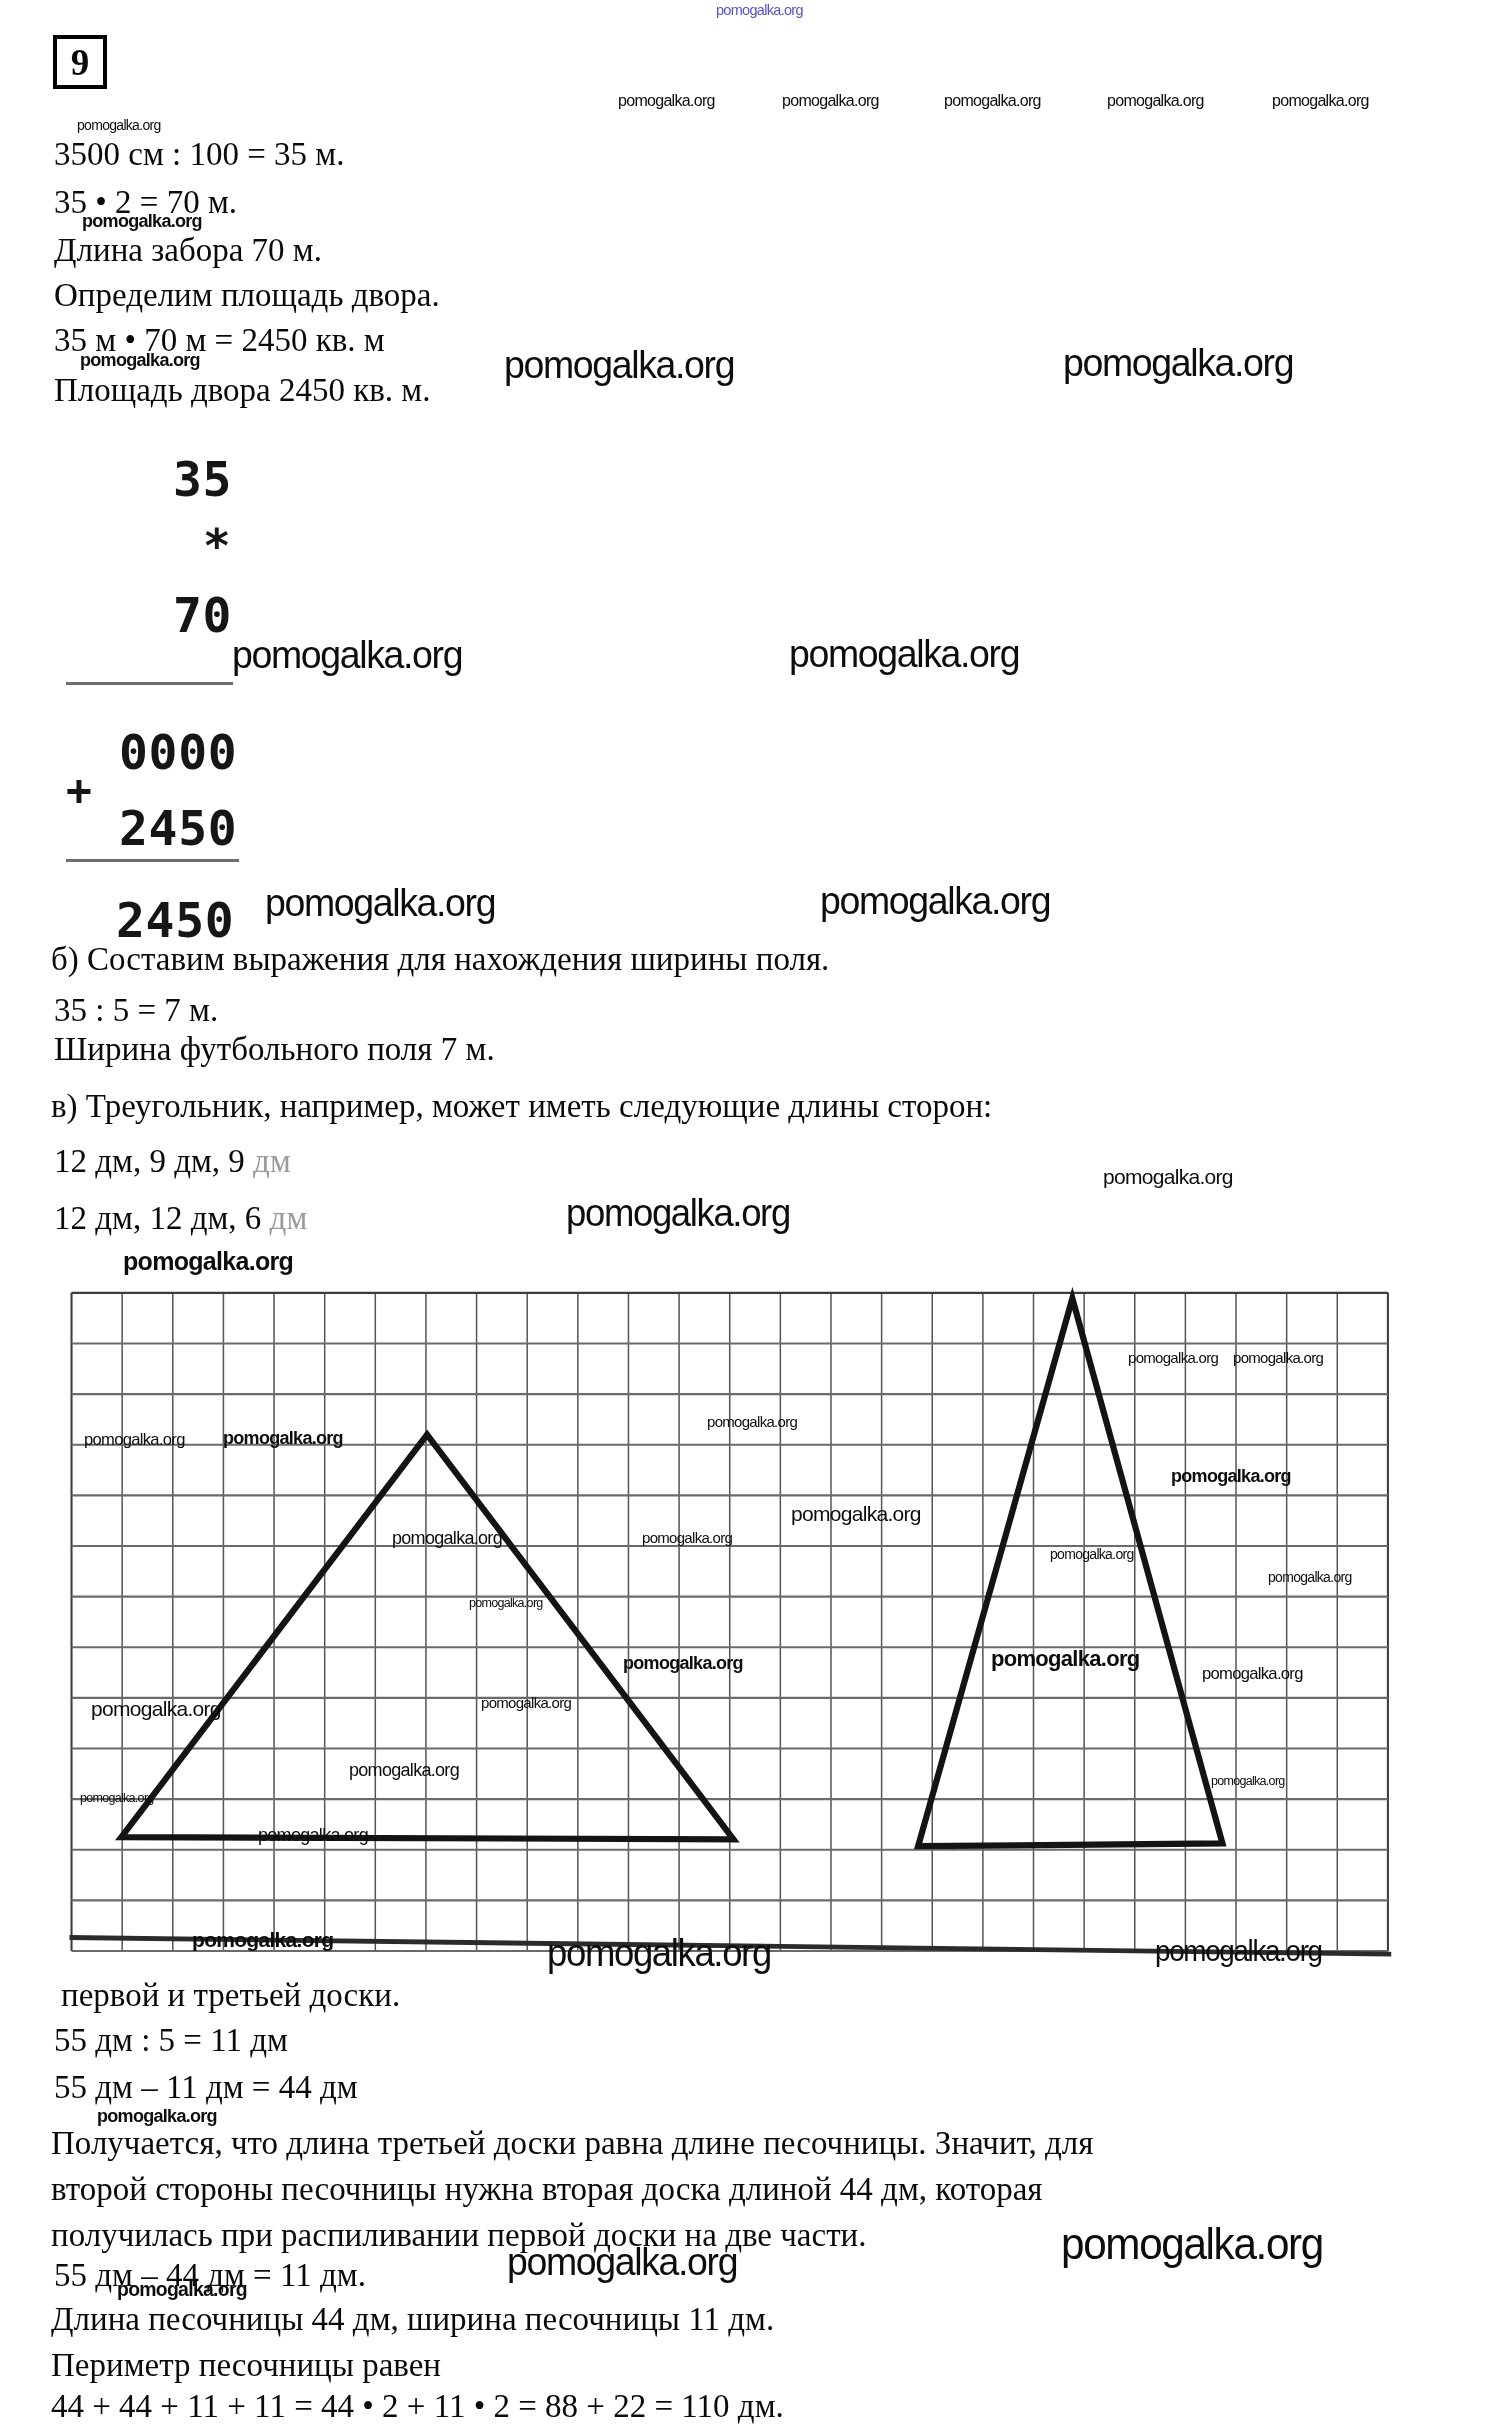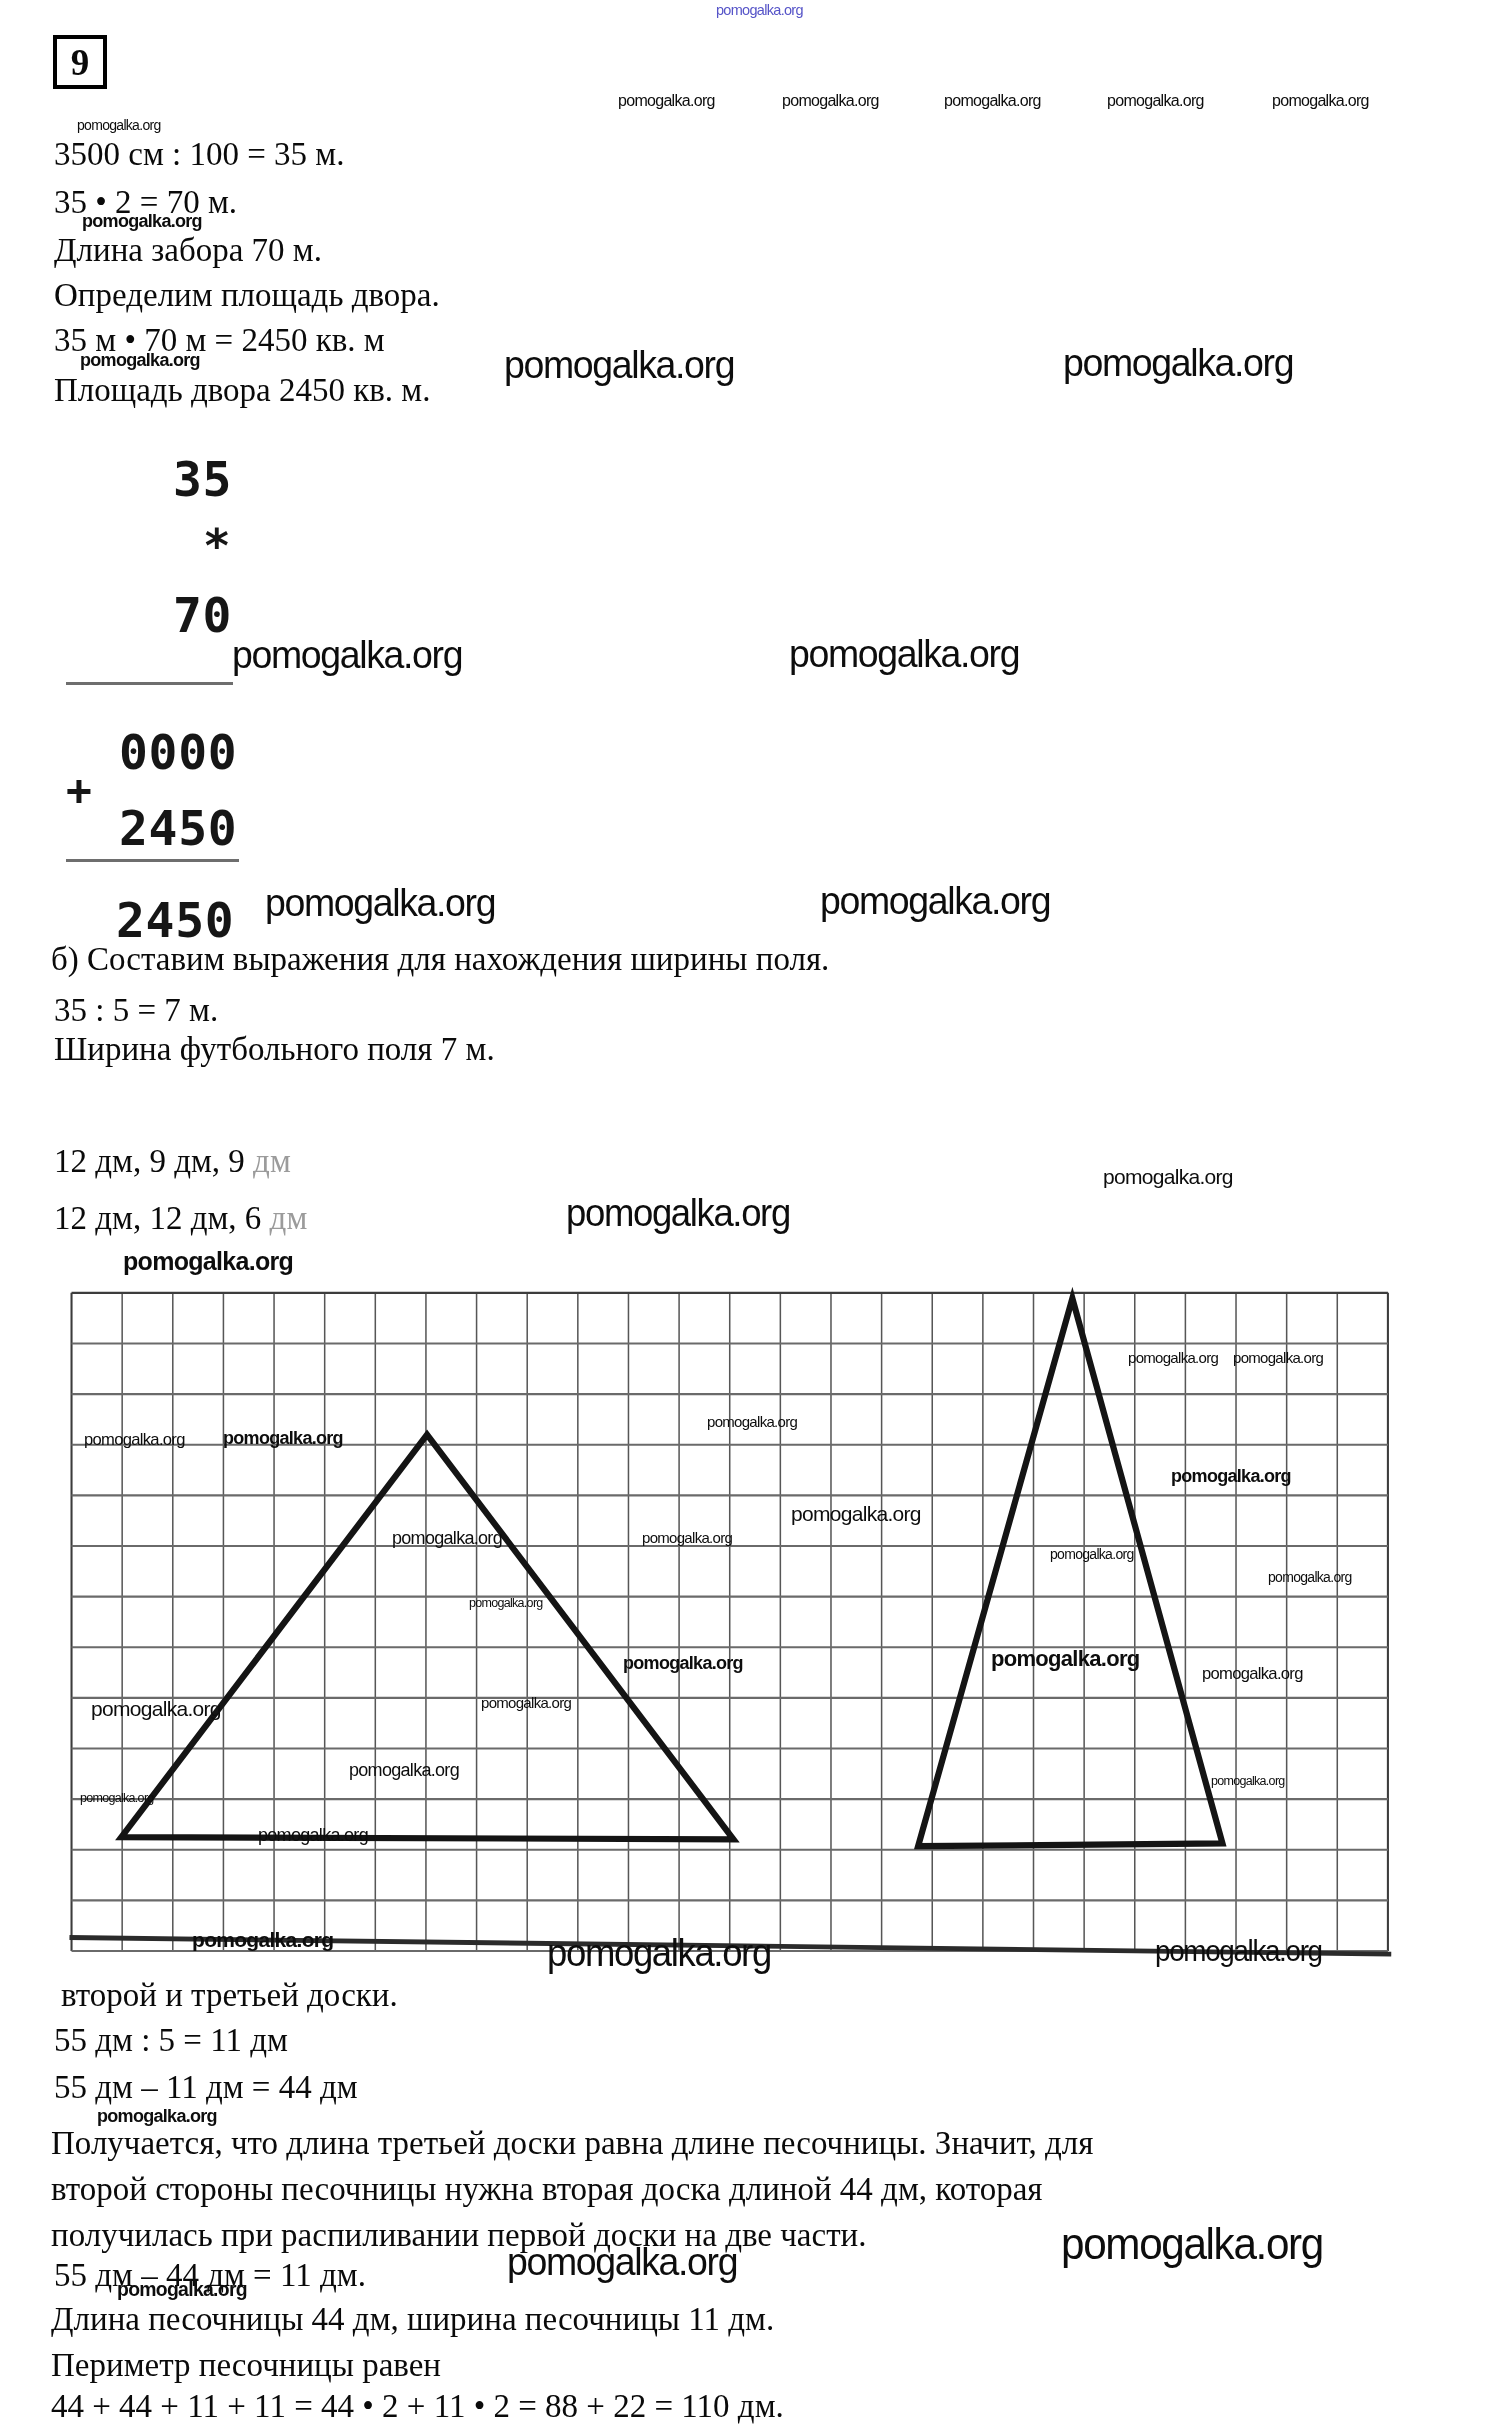--- a/index.html
+++ b/index.html
@@ -58,20 +58,21 @@
   <div class="mono" style="left:116px;top:892px;">2450</div>
 
   <span class="wm wm-big" style="left:232px;top:635px;font-size:39px;">pomogalka.org</span>
   <span class="wm wm-big" style="left:789px;top:634px;font-size:39px;">pomogalka.org</span>
   <span class="wm wm-big" style="left:265px;top:883px;font-size:39px;">pomogalka.org</span>
   <span class="wm wm-big" style="left:820px;top:881px;font-size:39px;">pomogalka.org</span>
 
   <div class="t" style="left:51px;top:941px;">б) Составим выражения для нахождения ширины поля.</div>
   <div class="t" style="left:54px;top:992px;">35 : 5 = 7 м.</div>
   <div class="t" style="left:54px;top:1031px;">Ширина футбольного поля 7 м.</div>
+  <div class="t" style="left:51px;top:1088px;">в) Треугольник, например, может иметь следующие длины сторон:</div>
   <div class="t" style="left:54px;top:1143px;"><span>12 дм, 9 дм, 9 </span><span class="gray">дм</span></div>
   <div class="t" style="left:54px;top:1200px;"><span>12 дм, 12 дм, 6 </span><span class="gray">дм</span></div>
   <span class="wm" style="left:1103px;top:1166px;font-size:21px;">pomogalka.org</span>
   <span class="wm wm-big" style="left:566px;top:1194px;font-size:38px;">pomogalka.org</span>
   <span class="wm" style="left:123px;top:1249px;font-size:25px;font-weight:700;">pomogalka.org</span>
 
   <svg id="grid-svg" style="left:66px;top:1287px;" width="1328" height="675" viewBox="0 0 1920 975">
       <line x1="8" y1="8" x2="8" y2="959.6" stroke="#3c3c3c" stroke-width="3"></line>
       <line x1="81.2" y1="8" x2="81.2" y2="959.6" stroke="#565656" stroke-width="2.2"></line>
       <line x1="154.4" y1="8" x2="154.4" y2="959.6" stroke="#565656" stroke-width="2.2"></line>
@@ -137,21 +138,21 @@
   <span class="wm" style="left:1202px;top:1666px;font-size:16.6px;">pomogalka.org</span>
   <span class="wm" style="left:349px;top:1761px;font-size:18px;">pomogalka.org</span>
   <span class="wm" style="left:258px;top:1826px;font-size:18px;">pomogalka.org</span>
   <span class="wm" style="left:80px;top:1792px;font-size:12.5px;">pomogalka.org</span>
   <span class="wm" style="left:1211px;top:1775px;font-size:12.5px;">pomogalka.org</span>
 
   <span class="wm" style="left:192px;top:1929px;font-size:21px;font-weight:700;">pomogalka.org</span>
   <span class="wm wm-big" style="left:547px;top:1934px;font-size:38px;">pomogalka.org</span>
   <span class="wm wm-big" style="left:1155px;top:1937px;font-size:29px;">pomogalka.org</span>
 
-  <div class="t" style="left:61px;top:1977px;">второй и третьей доски.</div>
+  <div class="t" style="left:61px;top:1977px;">первой и третьей доски.</div>
   <div class="t" style="left:54px;top:2022px;">55 дм : 5 = 11 дм</div>
   <div class="t" style="left:54px;top:2069px;">55 дм – 11 дм = 44 дм</div>
   <span class="wm" style="left:97px;top:2107px;font-size:18px;font-weight:700;">pomogalka.org</span>
   <div class="t" style="left:51px;top:2125px;">Получается, что длина третьей доски равна длине песочницы. Значит, для</div>
   <div class="t" style="left:51px;top:2171px;">второй стороны песочницы нужна вторая доска длиной 44 дм, которая</div>
   <div class="t" style="left:51px;top:2217px;">получилась при распиливании первой доски на две части.</div>
   <div class="t" style="left:54px;top:2257px;">55 дм – 44 дм = 11 дм.</div>
   <span class="wm wm-big" style="left:507px;top:2242px;font-size:39px;">pomogalka.org</span>
   <span class="wm wm-big" style="left:1061px;top:2222px;font-size:44px;">pomogalka.org</span>
   <span class="wm" style="left:117px;top:2280px;font-size:19.4px;font-weight:700;">pomogalka.org</span>

